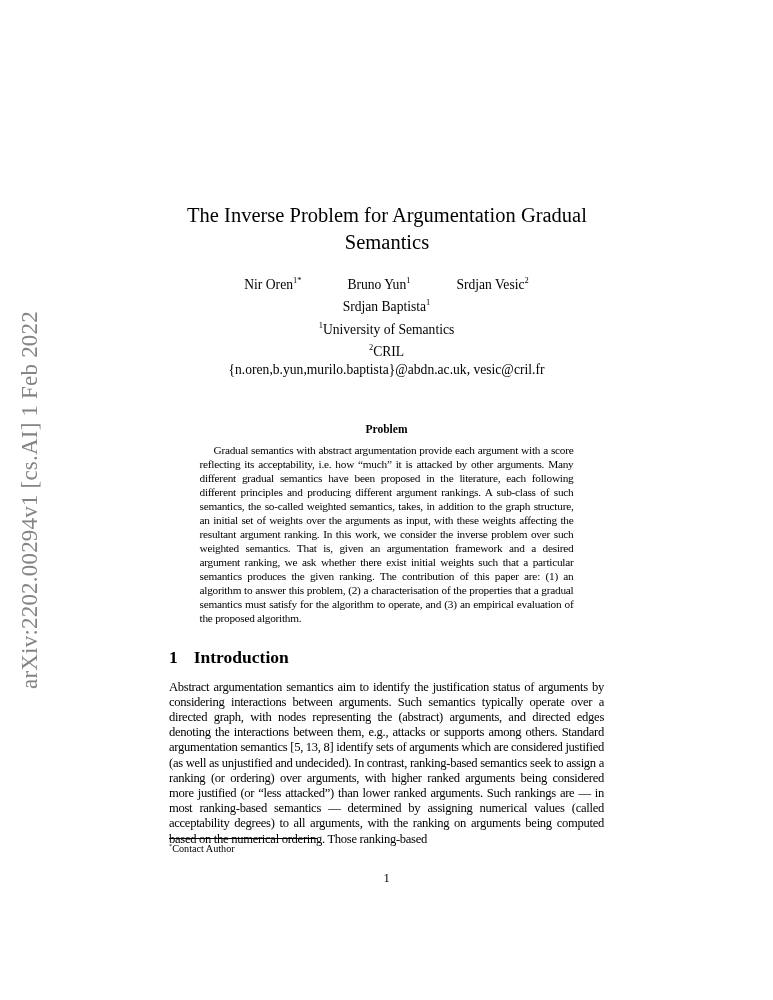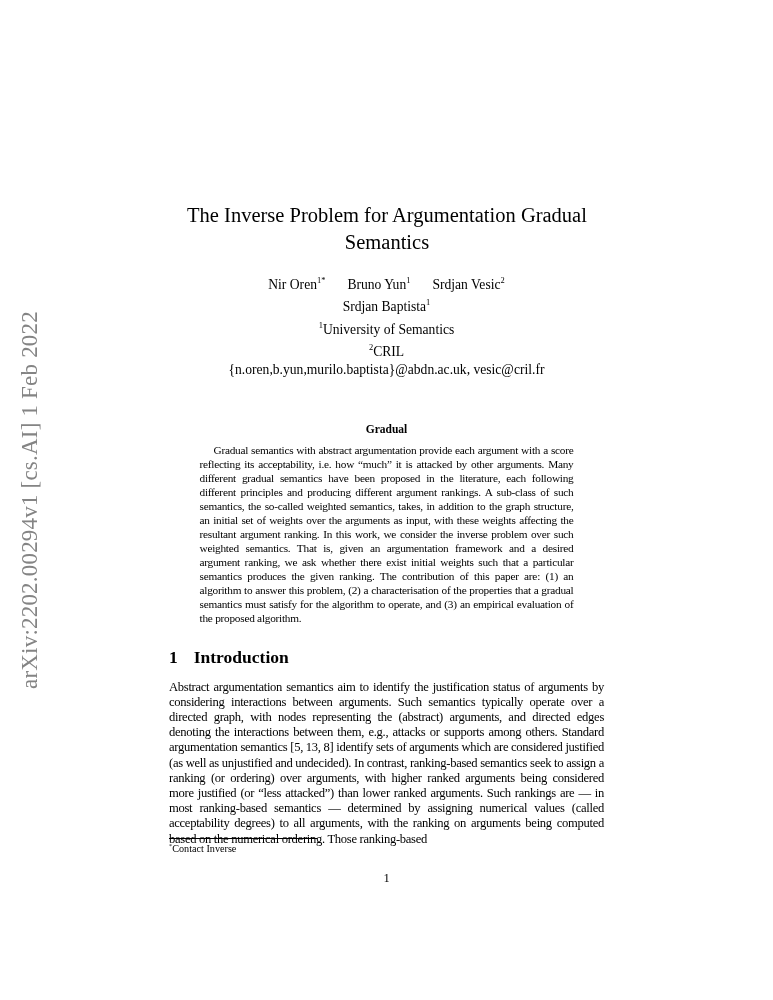--- a/index.html
+++ b/index.html
@@ -32,21 +32,21 @@
   }
   .title {
     width: 462px;
     margin: 202px 0 0 -13px;
     font-size: 20.5px;
     font-weight: 400;
     text-align: center;
     line-height: 1.33;
   }
   .authors { margin-top: 14px; text-align: center; font-size: 13.6px; }
-  .authors-row1 { display: flex; justify-content: center; gap: 22px; line-height: 18px; }
+  .authors-row1 { display: flex; justify-content: center; gap: 46px; line-height: 18px; }
   .line { line-height: 18px; }
   sup { font-size: 0.62em; }
   .abstract-head {
     margin-top: 44px;
     text-align: center;
     font-weight: bold;
     font-size: 11.5px;
   }
   .abstract-text {
     width: 374px;
@@ -110,30 +110,30 @@
         <span><span>Nir Oren</span><sup>1*</sup></span>
         <span><span>Bruno Yun</span><sup>1</sup></span>
         <span><span>Srdjan Vesic</span><sup>2</sup></span>
       </div>
       <div class="line"><span>Srdjan Baptista</span><sup>1</sup></div>
       <div class="line"><sup>1</sup><span>University of Semantics</span></div>
       <div class="line"><sup>2</sup><span>CRIL</span></div>
       <div class="line">{n.oren,b.yun,murilo.baptista}@abdn.ac.uk, vesic@cril.fr</div>
     </div>
 
-    <div class="abstract-head">Gradual</div>
+    <div class="abstract-head">Problem</div>
 
     <p class="abstract-text"><span>Gradual semantics with abstract argumentation provide each argument with a score reflecting its acceptability, i.e. how “much” it is attacked by other arguments. Many different gradual semantics have been proposed in the literature, each following different principles and producing different argument rankings. A sub-class of such semantics, the so-called </span><span class="it">weighted semantics</span><span>, takes, in addition to the graph structure, an initial set of weights over the arguments as input, with these weights affecting the resultant argument ranking. In this work, we consider the inverse problem over such weighted semantics. That is, given an argumentation framework and a desired argument ranking, we ask whether there exist initial weights such that a particular semantics produces the given ranking. The contribution of this paper are: (1) an algorithm to answer this problem, (2) a characterisation of the properties that a gradual semantics must satisfy for the algorithm to operate, and (3) an empirical evaluation of the proposed algorithm.</span></p>
 
     <h2 class="section-head"><span class="section-num">1</span><span>Introduction</span></h2>
 
     <p class="body-text"><span>Abstract argumentation semantics aim to identify the justification status of arguments by considering interactions between arguments. Such semantics typically operate over a directed graph, with nodes representing the (abstract) arguments, and directed edges denoting the interactions between them, e.g., attacks or supports among others. Standard argumentation semantics [5, 13, 8] identify sets of arguments which are considered justified (as well as unjustified and undecided). In contrast, ranking-based semantics seek to assign a ranking (or ordering) over arguments, with higher ranked arguments being considered more justified (or “less attacked”) than lower ranked arguments. Such rankings are — in most ranking-based semantics — determined by assigning numerical values (called </span><span class="it">acceptability degrees</span><span>) to all arguments, with the ranking on arguments being computed based on the numerical ordering. Those ranking-based</span></p>
 
   </div>
 
   <div class="footnote">
     <div class="footnote-rule"></div>
-    <div><sup>*</sup><span>Contact Inverse</span></div>
+    <div><sup>*</sup><span>Contact Author</span></div>
   </div>
 
   <div class="page-num">1</div>
 
 </div>
 
 </body></html>

